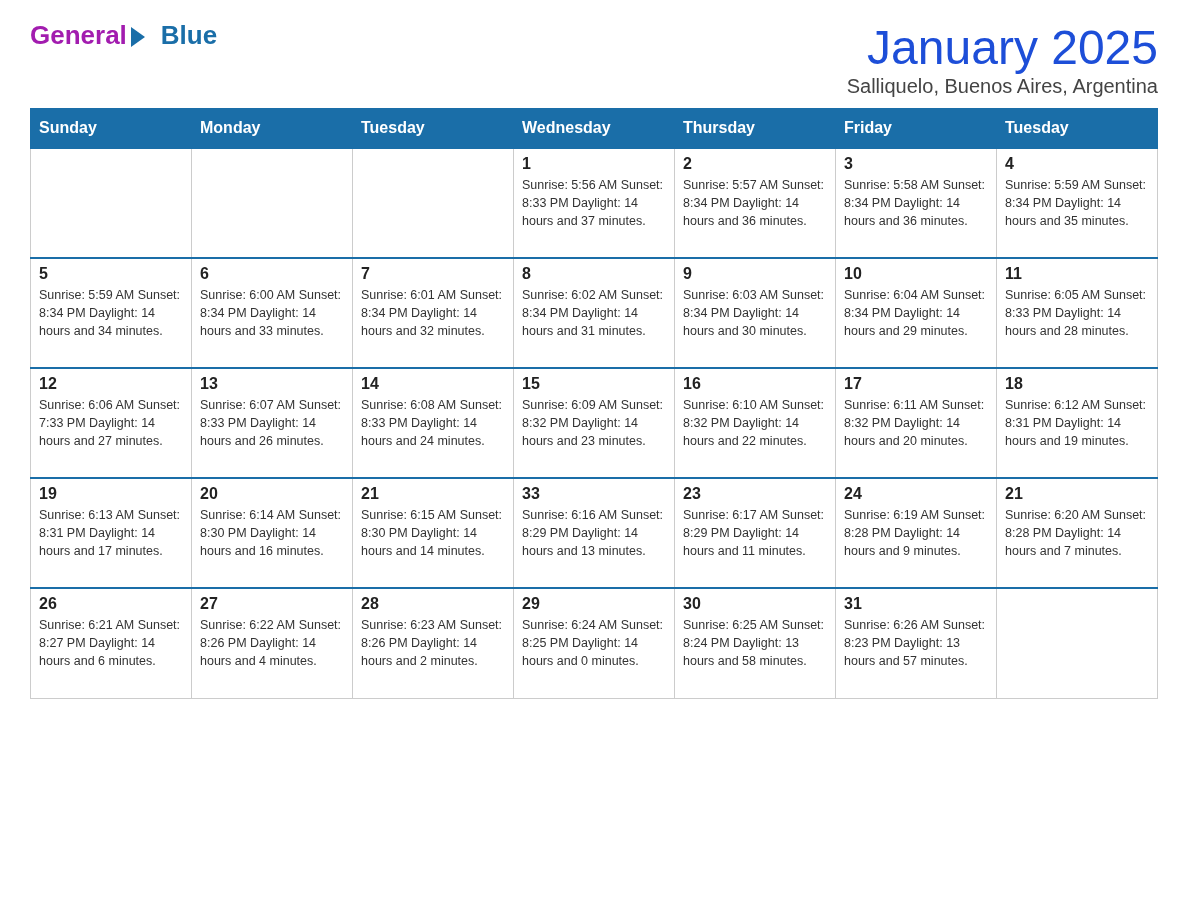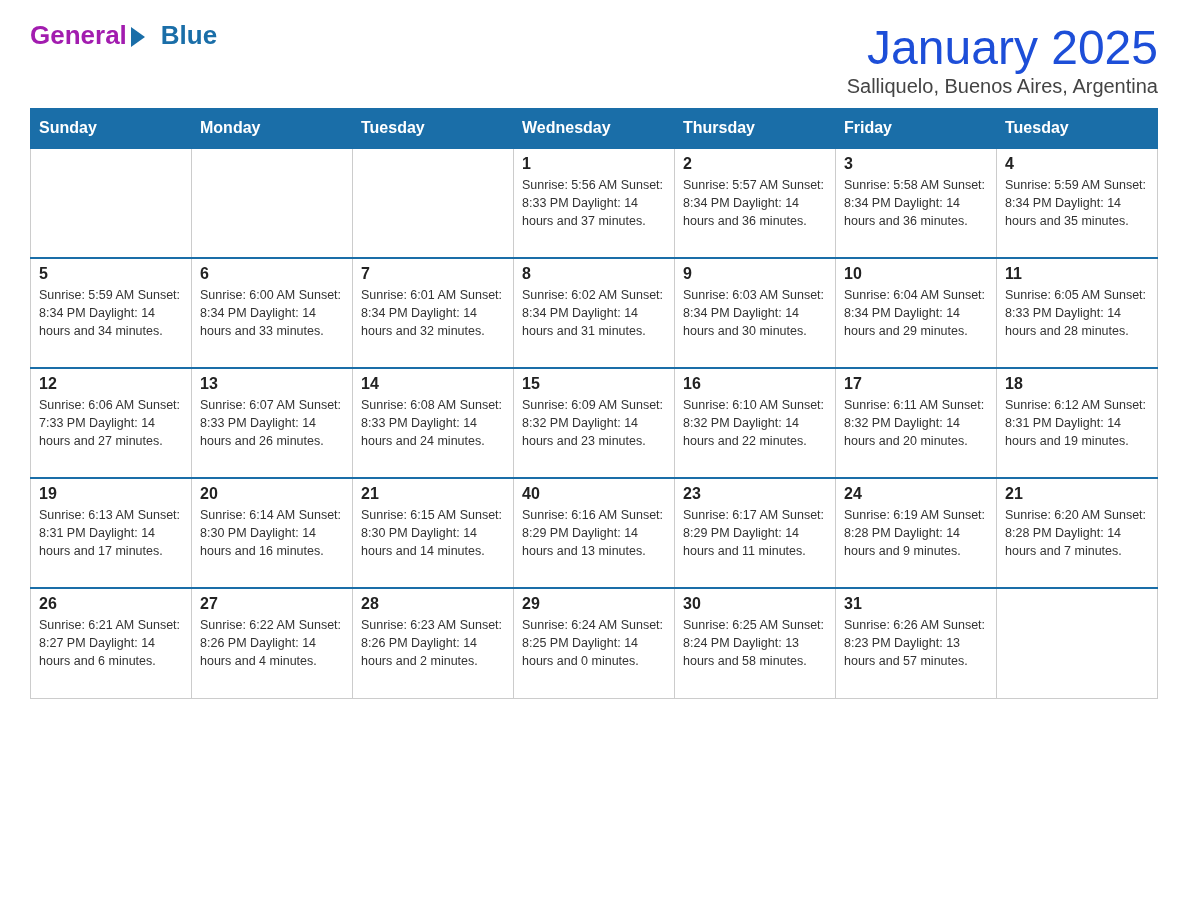--- a/index.html
+++ b/index.html
@@ -259,21 +259,21 @@
 Sunset: 8:30 PM
 Daylight: 14 hours and 16 minutes.</div>
         </td>
         <td>
           <span class="day-number">21</span>
           <div class="day-info">Sunrise: 6:15 AM
 Sunset: 8:30 PM
 Daylight: 14 hours and 14 minutes.</div>
         </td>
         <td>
-          <span class="day-number">40</span>
+          <span class="day-number">33</span>
           <div class="day-info">Sunrise: 6:16 AM
 Sunset: 8:29 PM
 Daylight: 14 hours and 13 minutes.</div>
         </td>
         <td>
           <span class="day-number">23</span>
           <div class="day-info">Sunrise: 6:17 AM
 Sunset: 8:29 PM
 Daylight: 14 hours and 11 minutes.</div>
         </td>

